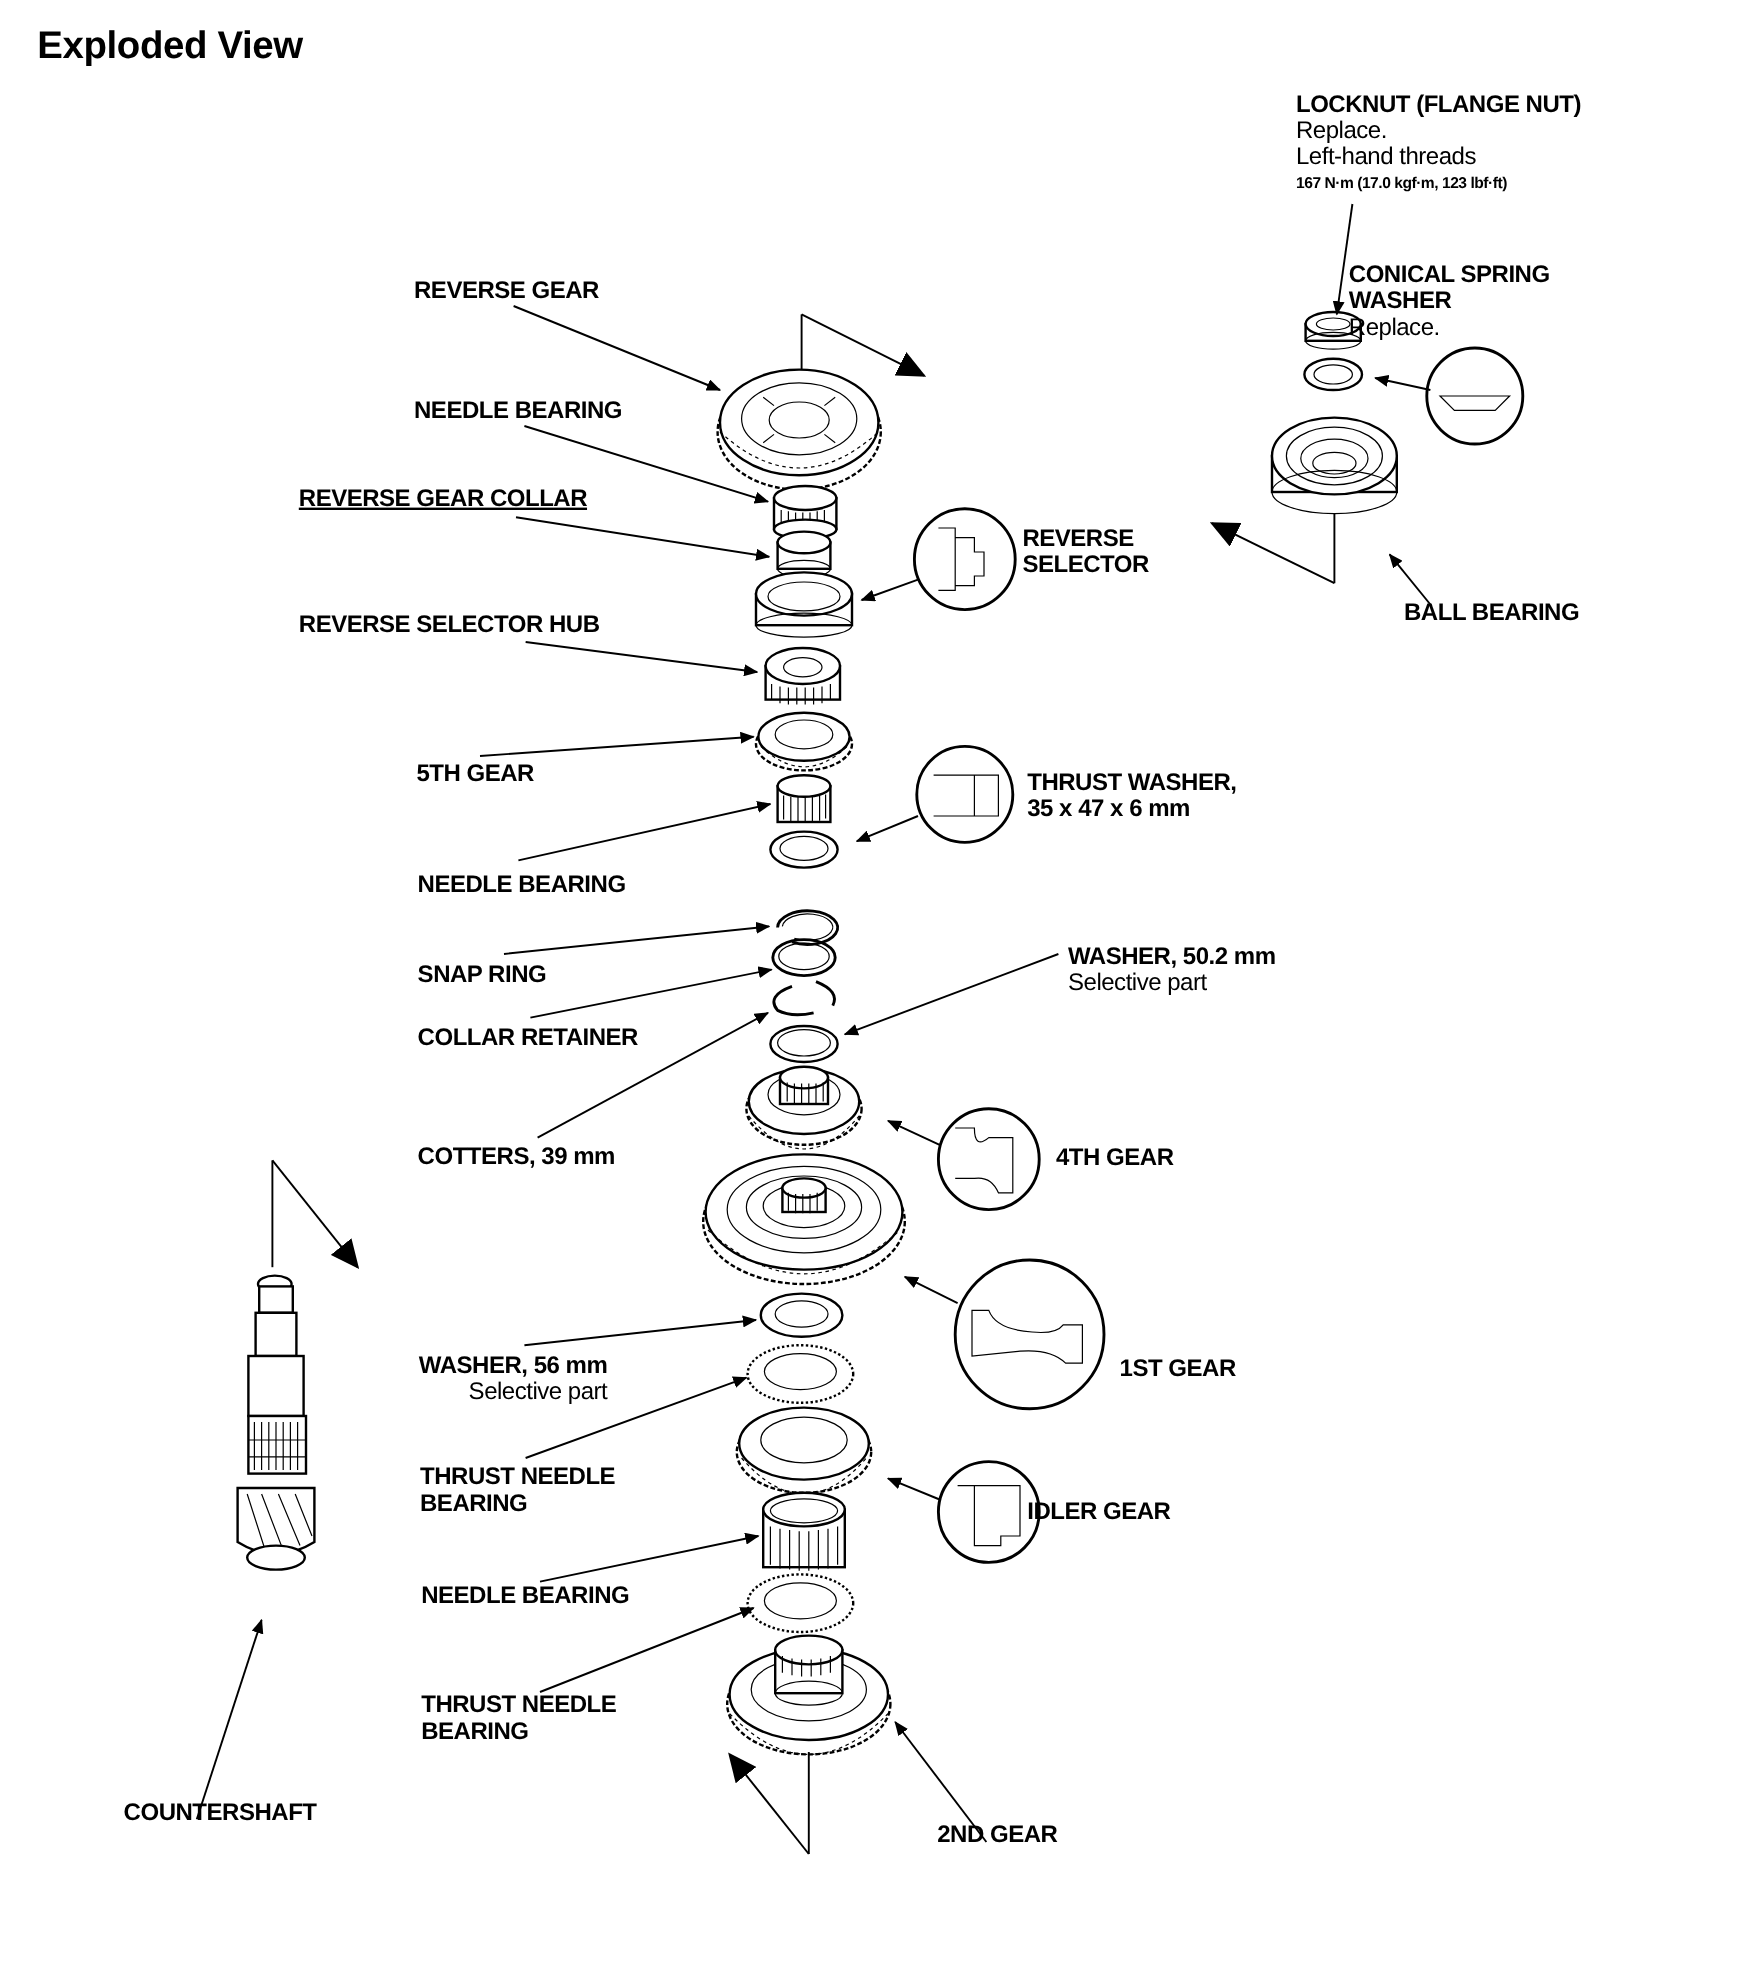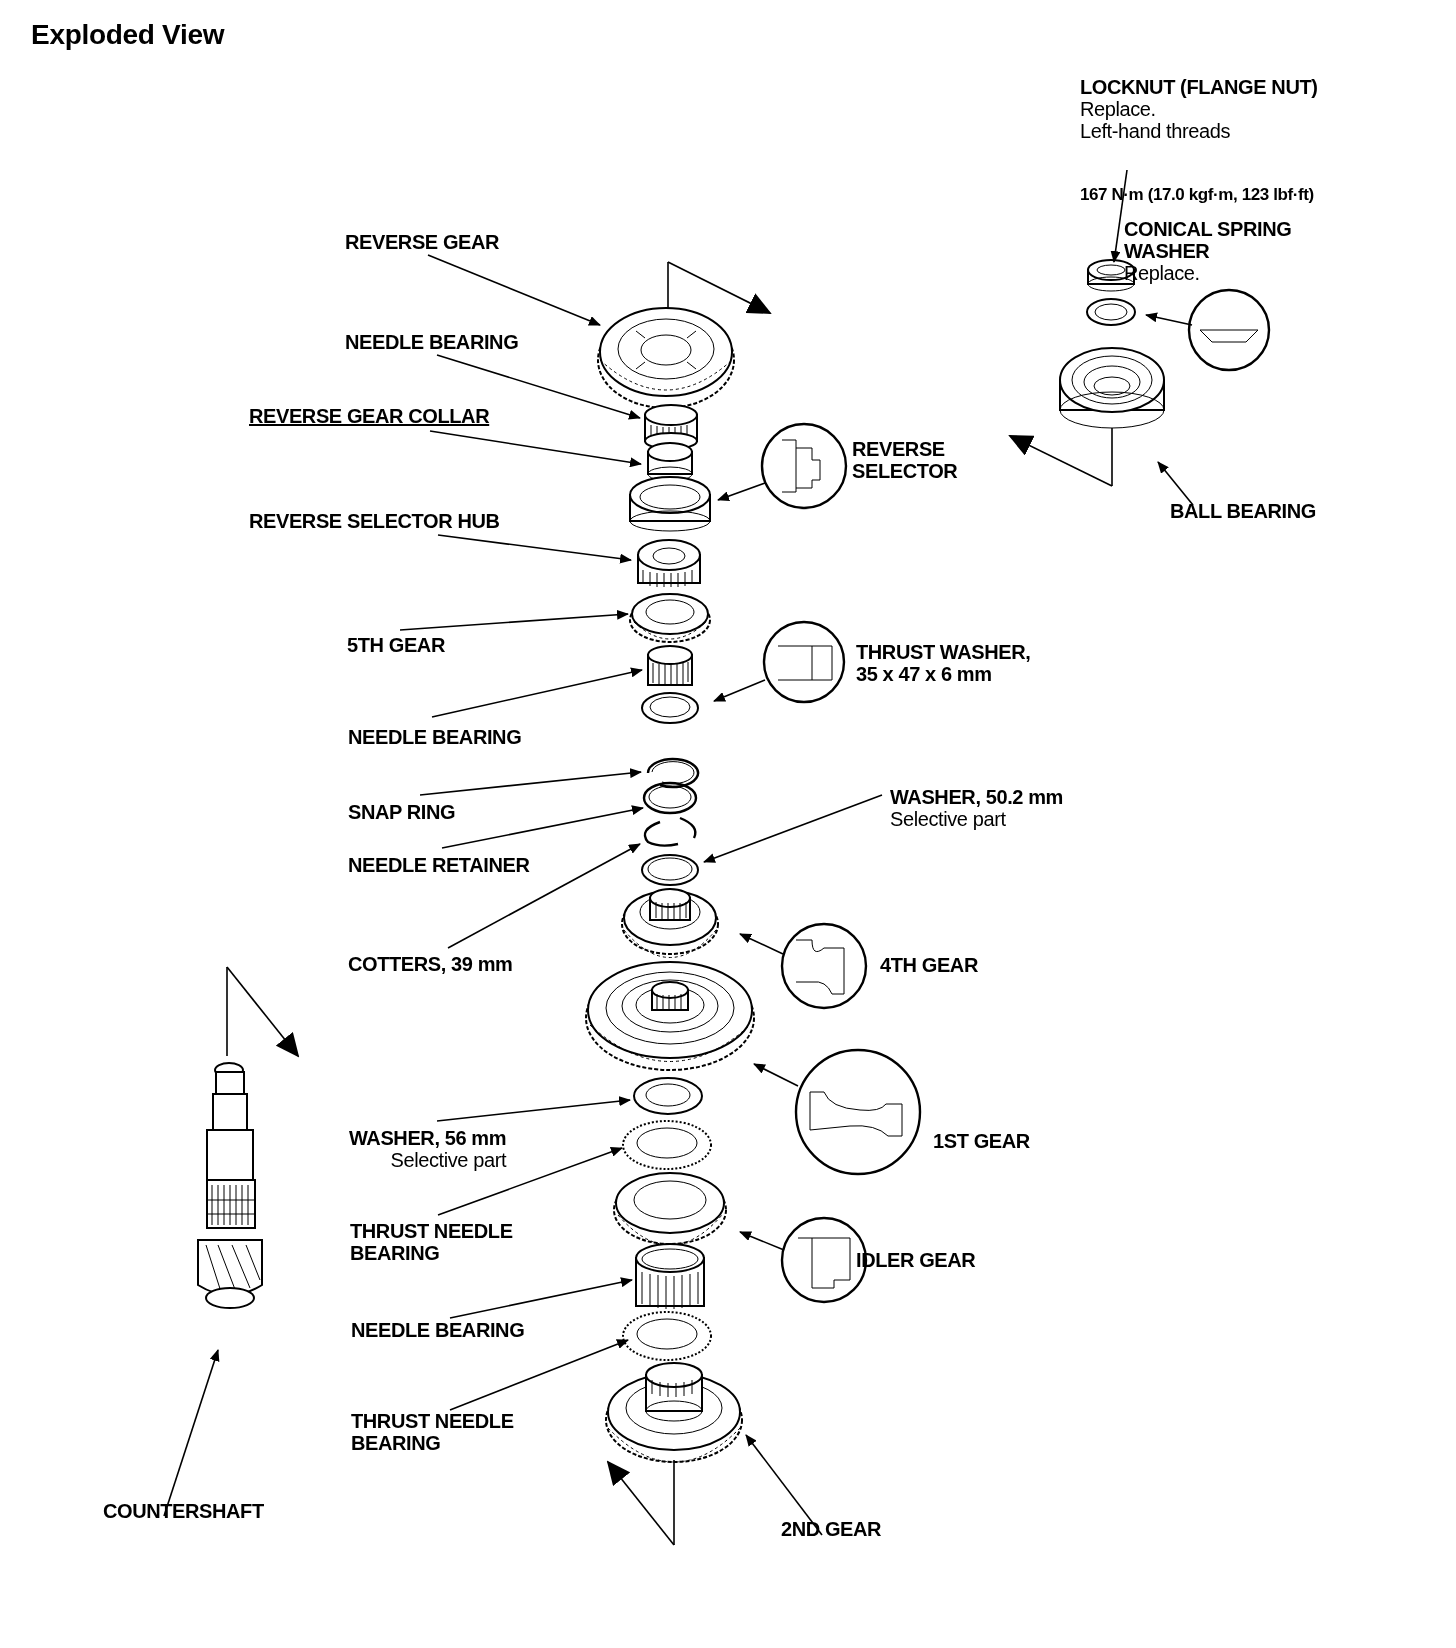--- a/index.html
+++ b/index.html
@@ -1,19 +1,19 @@
 <!DOCTYPE html>
 <html><head>
 <meta charset="utf-8">
 <style>
   html, body { margin:0; padding:0; background:#ffffff; }
   body { width:1456px; height:1648px; position:relative; overflow:hidden;
          font-family:"Liberation Sans", "DejaVu Sans", sans-serif; color:#000; }
   #diagram { position:absolute; left:0; top:0; }
-  .title { position:absolute; left:31px; top:19px; font-size:28px; font-weight:bold; letter-spacing:-0.3px; }
+  .title { position:absolute; left:31px; top:19px; font-size:32px; font-weight:bold; letter-spacing:-0.3px; }
   .lbl { position:absolute; font-size:20px; font-weight:bold; line-height:22px; letter-spacing:-0.4px; white-space:nowrap; }
   .sub { font-weight:normal; display:block; }
   .bold { font-weight:bold; display:block; }
   .ln { stroke:#000; stroke-width:1.6; fill:none; }
   .thk { stroke:#000; stroke-width:2.4; fill:none; }
   .part { stroke:#000; stroke-width:2; fill:#fff; }
   .thin { stroke:#000; stroke-width:1; fill:none; }
 </style>
 </head>
 <body>
@@ -267,21 +267,21 @@
   <g>
     <circle class="thk" cx="1229" cy="330" r="40"></circle>
     <path class="thin" d="M1200,330 L1258,330 L1246,342 L1212,342 Z"></path>
   </g>
 </svg>
 
 <div class="lbl" style="left:1080px; top:76px;">
   <span class="bold">LOCKNUT (FLANGE NUT)</span>
   <span class="sub">Replace.</span>
   <span class="sub">Left-hand threads</span>
-  <span class="bold" style="font-size:17px;margin-top:42px;">167 N·m (17.0 kgf·m, 123 lbf·ft)</span>
+  <span class="bold" style="font-size:13px;">167 N·m (17.0 kgf·m, 123 lbf·ft)</span>
 </div>
 
 <div class="lbl" style="left:1124px; top:218px;">
   <span class="bold">CONICAL SPRING</span>
   <span class="bold">WASHER</span>
   <span class="sub">Replace.</span>
 </div>
 
 <div class="lbl" style="left:1170px; top:500px;">BALL BEARING</div>
 
@@ -297,21 +297,21 @@
 <div class="lbl" style="left:249px; top:510px;text-align:center;">REVERSE SELECTOR HUB</div>
 <div class="lbl" style="left:347px; top:634px;">5TH GEAR</div>
 
 <div class="lbl" style="left:856px; top:641px;">
   <span class="bold">THRUST WASHER,</span>
   <span class="bold">35 x 47 x 6 mm</span>
 </div>
 
 <div class="lbl" style="left:348px; top:726px;">NEEDLE BEARING</div>
 <div class="lbl" style="left:348px; top:801px;">SNAP RING</div>
-<div class="lbl" style="left:348px; top:854px;">NEEDLE RETAINER</div>
+<div class="lbl" style="left:348px; top:854px;">COLLAR RETAINER</div>
 
 <div class="lbl" style="left:890px; top:786px;">
   <span class="bold">WASHER, 50.2 mm</span>
   <span class="sub">Selective part</span>
 </div>
 
 <div class="lbl" style="left:348px; top:953px;">COTTERS, 39 mm</div>
 <div class="lbl" style="left:880px; top:954px;">4TH GEAR</div>
 <div class="lbl" style="left:933px; top:1102px;margin-top:28px;">1ST GEAR</div>
 

